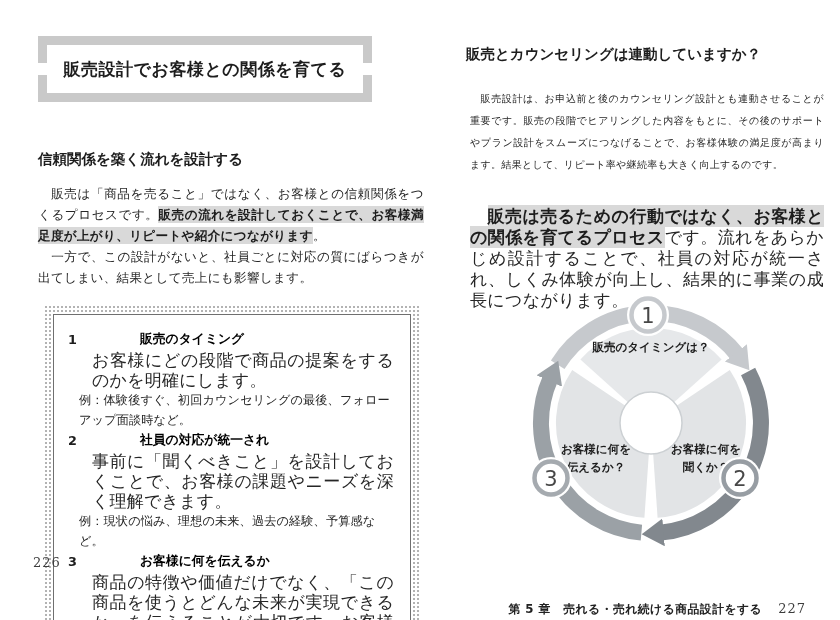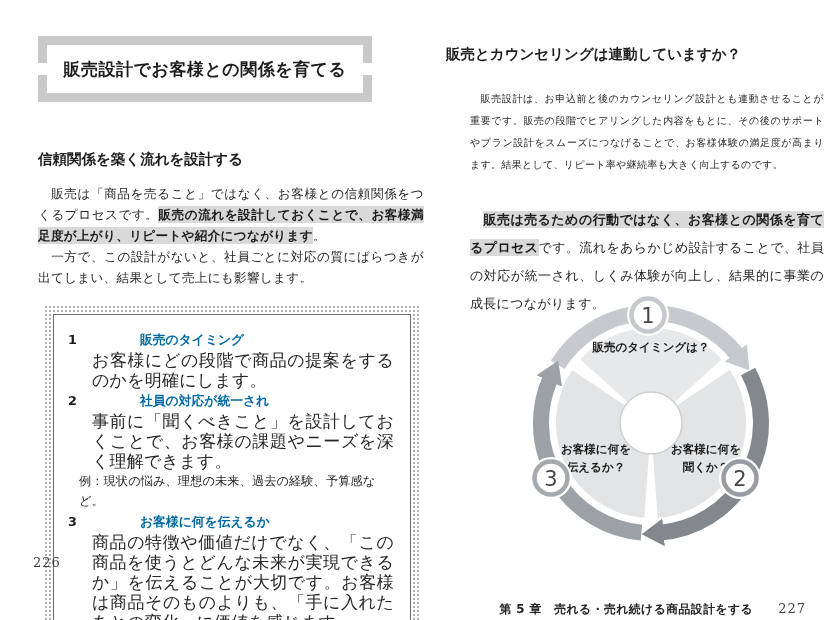--- a/index.html
+++ b/index.html
@@ -45,56 +45,56 @@
   .checklist-inner{
     background:#ffffff; border:1px solid #6f6f6f; padding:15px 16px 14px 14px;
   }
   .box-item{ display:flex; margin-bottom:1px; }
   .box-item .num{
     width:16px; flex:0 0 16px; font-family:var(--sans); font-weight:bold;
     font-size:12.8px; line-height:20px; color:#1d1d1d; margin-right:8px;
   }
   .item-content{ flex:1; }
   .item-heading{
-    font-family:Liberation Serif, serif; font-weight:bold; font-size:12.8px;
-    line-height:20px; color:#0369a1;padding-left:48px;
+    font-family:Liberation Mono, monospace; font-weight:bold; font-size:12.8px;
+    line-height:20px; color:#000000;padding-left:48px;
   }
   .item-body{
     font-size:17px; line-height:20px; text-align:justify; letter-spacing:0.2px;
   }
   .item-example{
     font-size:12.2px; line-height:20px; margin-left:-13px; text-indent:0;
     letter-spacing:0.1px;
   }
   .item-example:empty{ display:none; }
   .folio-left{
     position:absolute; left:33px; top:555px; font-size:13px; color:#3c3c3c;
     letter-spacing:1px;
   }
 
   
   .right-heading{
-    position:absolute; left:446px; top:45px;
+    position:absolute; left:466px; top:45px;
     font-family:var(--sans); font-weight:bold; font-size:14.5px; color:#1d1d1d;
   }
   .right-para1{
     position:absolute; left:470px; top:88px; width:354px;
     font-size:10px; line-height:22px; text-align:justify; letter-spacing:0.3px;
   }
   .right-para2{
     position:absolute; left:470px; top:206px; width:354px;
-    font-size:13px; line-height:28px; text-align:justify; letter-spacing:0.3px;
+    font-size:17px; line-height:21px; text-align:justify; letter-spacing:0.3px;
   }
   .cycle-diagram{ position:absolute; left:521px; top:288px; }
   .cycle-diagram text{ font-family:var(--sans); }
   .step-label{ font-size:11.5px; font-weight:bold; fill:#1d1d1d; }
   .badge-num{ font-size:21px; font-weight:normal; fill:#474747; }
   .folio-right{
     position:absolute; left:470px; right:34px; top:581px;
-    display:flex; justify-content:flex-end; align-items:baseline; gap:25px;
+    display:flex; justify-content:flex-end; align-items:baseline; gap:16px;
   }
   .chapter-label{
     font-family:var(--sans); font-weight:600; font-size:11.8px; color:#222222;
     letter-spacing:0.5px;
   }
   .page-num-right{ font-size:13px; color:#3c3c3c; letter-spacing:1px;margin-top:20px; }
 </style>
 </head>
 <body>
 
@@ -114,20 +114,21 @@
   </div>
 
   <div class="checklist-box">
     <div class="checklist-inner">
 
       <div class="box-item">
         <div class="num">1</div>
         <div class="item-content">
           <div class="item-heading">販売のタイミング</div>
           <div class="item-body">お客様にどの段階で商品の提案をするのかを明確にします。</div>
+          <div class="item-example">例：体験後すぐ、初回カウンセリングの最後、フォローアップ面談時など。</div>
         </div>
       </div>
 
       <div class="box-item">
         <div class="num">2</div>
         <div class="item-content">
           <div class="item-heading">社員の対応が統一され</div>
           <div class="item-body">事前に「聞くべきこと」を設計しておくことで、お客様の課題やニーズを深く理解できます。</div>
           <div class="item-example">例：現状の悩み、理想の未来、過去の経験、予算感など。</div>
         </div>

